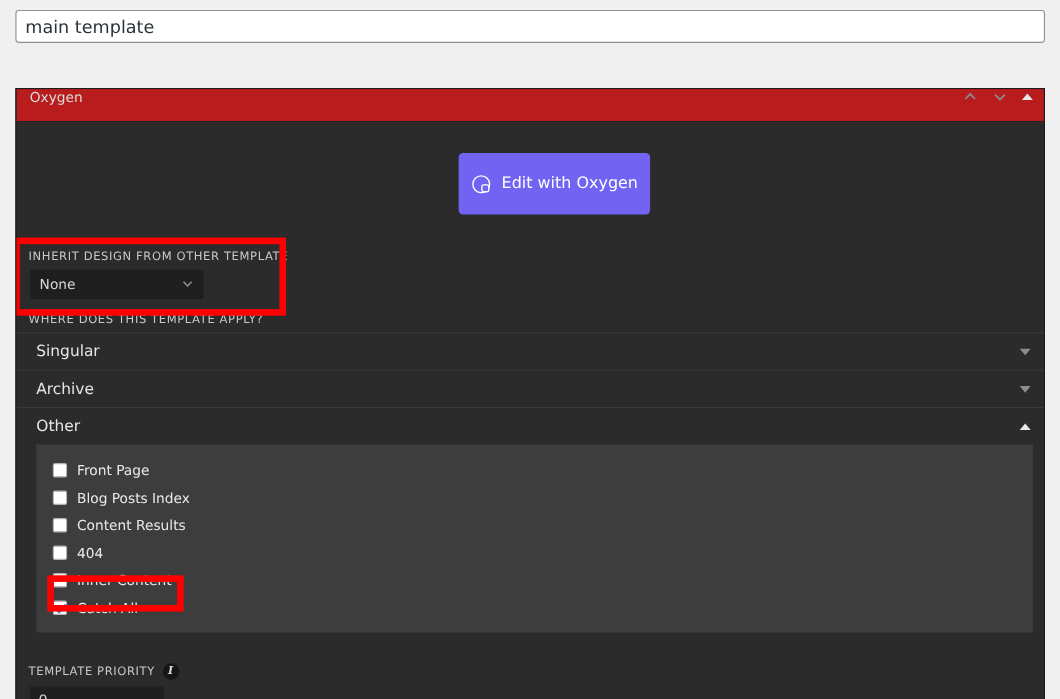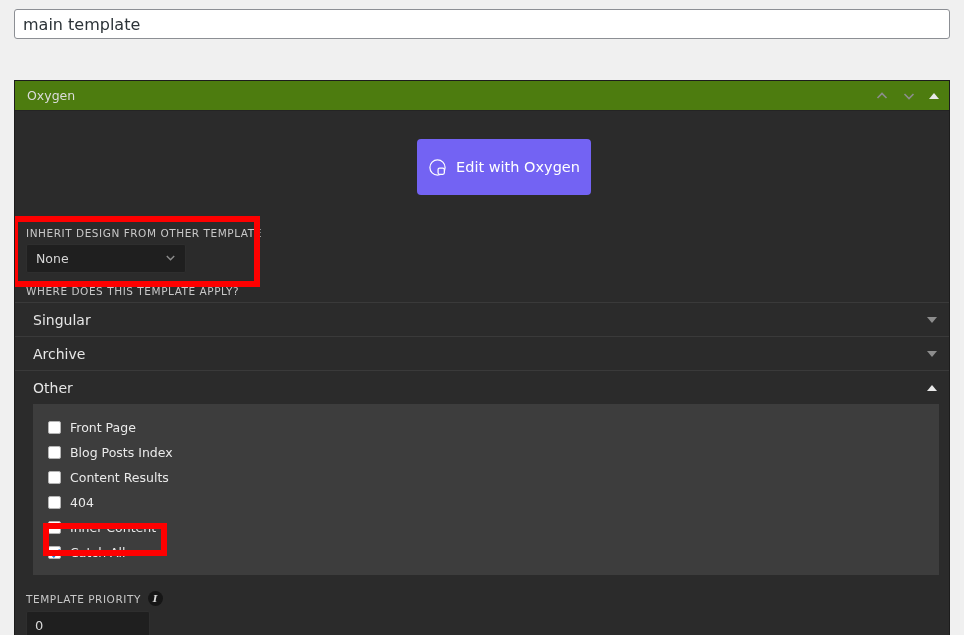--- a/index.html
+++ b/index.html
@@ -31,24 +31,24 @@
     left: 14px; top: 80px;
     width: 936px;
     background: #2b2b2b;
     border: 1px solid #1c1c1c;
     color: #e0e0e0;
     overflow: hidden;
     min-height: 555px;
   }
   .mb-header {
     height: 30px;
-    background: #4d7c0f;
+    background: #b91c1c;
     border-bottom: 1px solid #242424;
     display: flex;
-    align-items: center;
+    align-items: flex-start;
     padding: 0 10px 0 12px;
   }
   .mb-title {
     font-size: 12.5px;
     color: #dcdcdc;
     flex: 1;
   }
   .mb-ctrls { display: flex; align-items: center; gap: 13px; }
   .chev { width: 14px; height: 14px; display: block; }
   .tri-up { width: 0; height: 0; border-left: 5px solid transparent;
@@ -121,21 +121,21 @@
     border-top: 1px solid #3a3a3a;
     font-size: 14px;
     color: #e6e6e6;
     cursor: pointer;
   }
   .acc-row:first-of-type { border-top: none; }
   .acc-row .lbl { flex: 1; }
 
   .checklist {
     background: #3d3d3d;
-    margin: 0 10px 0 18px;
+    margin: 0 10px 12px 18px;
     padding: 11px 0 10px 0;
     position: relative;
   }
   .cb-row {
     display: flex; align-items: center;
     height: 25px;
     padding-left: 15px;
     font-size: 12.5px;
     color: #eaeaea;
     cursor: pointer;

